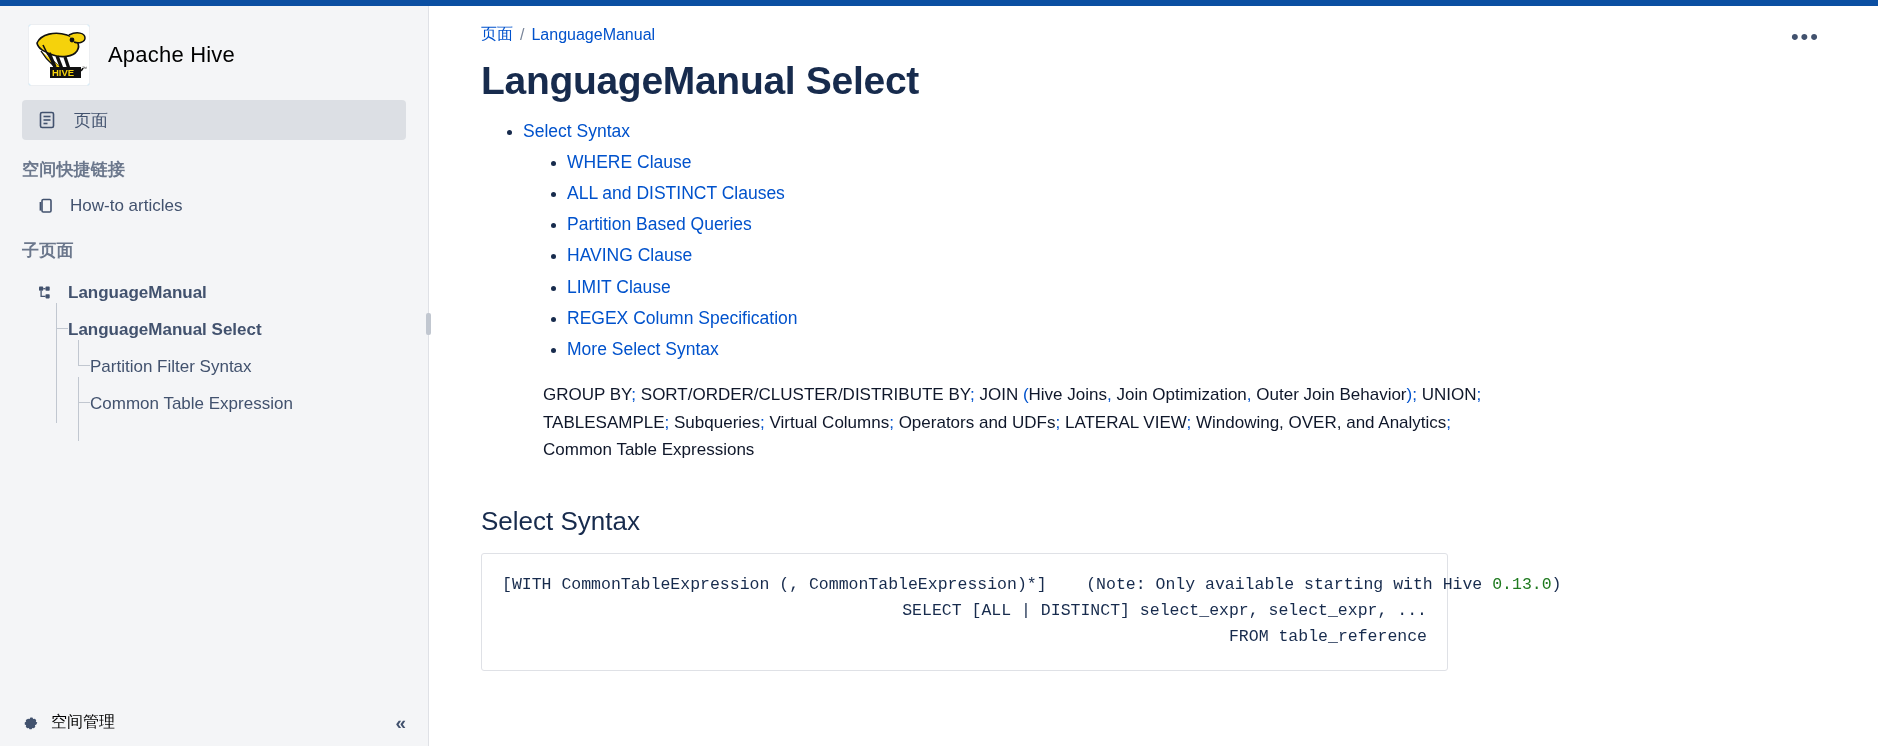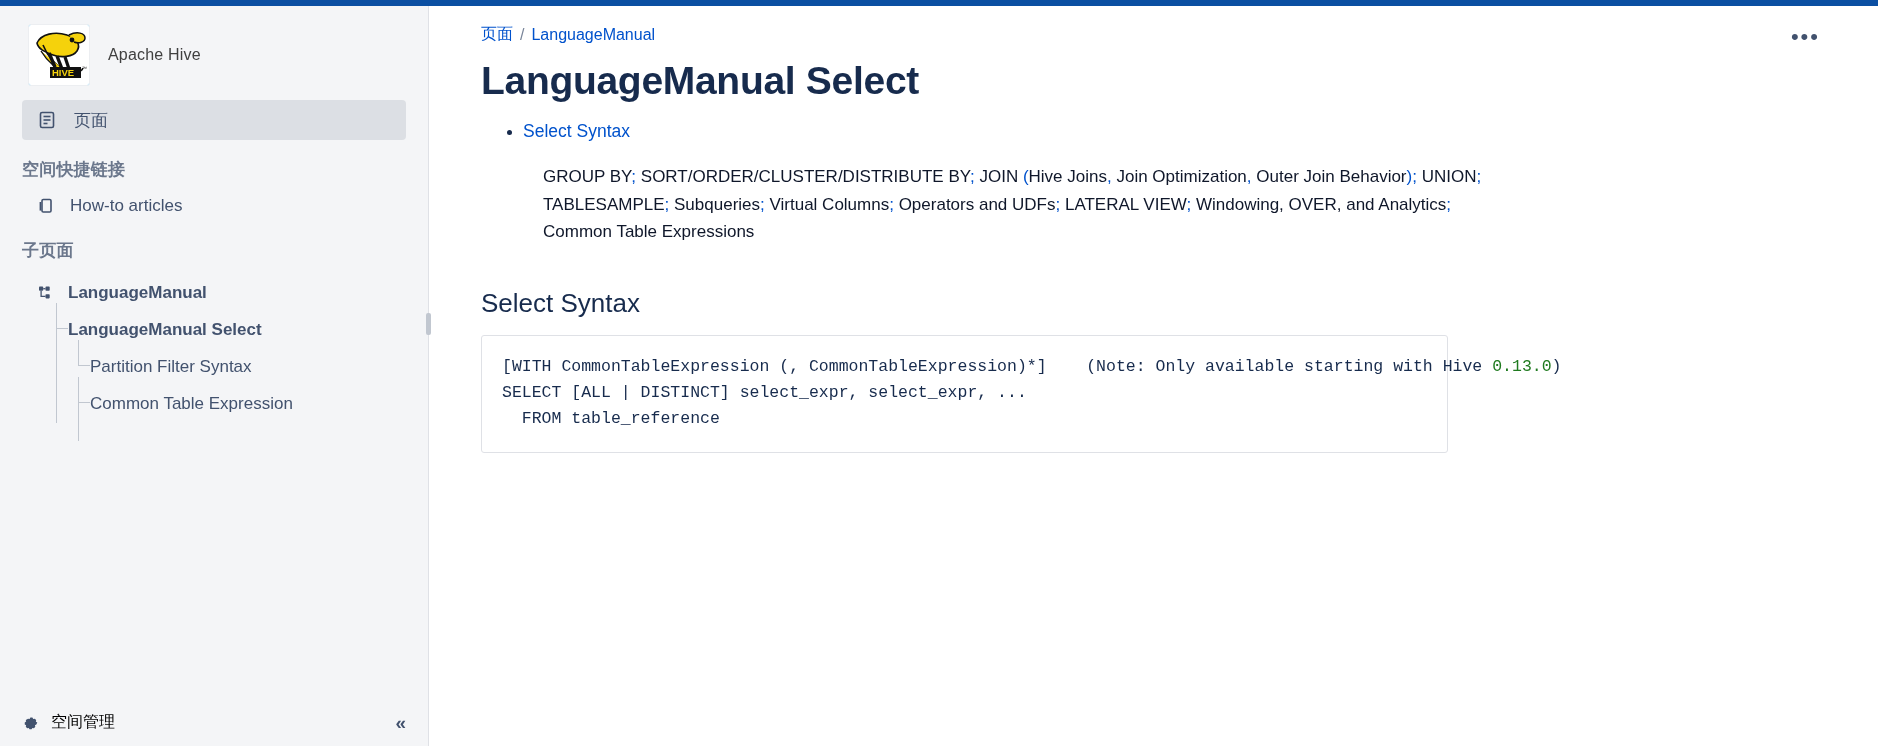--- a/index.html
+++ b/index.html
@@ -44,22 +44,22 @@
     width: 62px; height: 62px;
     background: #7dd3fc;
     border: 1px solid #eceef1;
     border-radius: 3px;
     position: relative;
     overflow: hidden;
     flex: none;
   }
   .hive-logo svg { display:block; }
   .sb-title {
-    font-size: 16px;
-    color: #404040;
+    font-size: 22px;
+    color: #000000;
     margin-left: 18px;
     font-weight: 400;
     letter-spacing: .2px;
   }
   .sb-nav { padding: 0 22px; }
   .sb-item {
     display: flex;
     align-items: center;
     height: 40px;
     border-radius: 4px;
@@ -260,20 +260,21 @@
     padding: 18px 20px 20px 20px;
     margin-right: 370px;
   }
   pre.code {
     margin: 0;
     font-family: "Liberation Mono", "DejaVu Sans Mono", monospace;
     font-size: 16.5px;
     line-height: 1.58;
     color: #172b4d;
     white-space: pre;
+    text-align: right;
   }
   .code .ver { color: #1f7a1f; }
 </style>
 </head>
 <body>
 
 <div id="app">
 
   <div class="top-strip"></div>
 
@@ -389,20 +390,29 @@
       </div>
 
       <div class="more-btn">•••</div>
 
       <h1 class="page-title">LanguageManual Select</h1>
 
 
       <ul class="toc">
         <li>
           <a class="toc-link">Select Syntax</a>
+          <ul>
+            <li><a class="toc-link">WHERE Clause</a></li>
+            <li><a class="toc-link">ALL and DISTINCT Clauses</a></li>
+            <li><a class="toc-link">Partition Based Queries</a></li>
+            <li><a class="toc-link">HAVING Clause</a></li>
+            <li><a class="toc-link">LIMIT Clause</a></li>
+            <li><a class="toc-link">REGEX Column Specification</a></li>
+            <li><a class="toc-link">More Select Syntax</a></li>
+          </ul>
         </li>
       </ul>
 
       <p class="links-para" id="links-para"><a>GROUP BY</a><span class="plain">; </span><a>SORT/ORDER/CLUSTER/DISTRIBUTE BY</a><span class="plain">; </span><a>JOIN</a><span class="plain"> (</span><a>Hive Joins</a><span class="plain">, </span><a>Join Optimization</a><span class="plain">, </span><a>Outer Join Behavior</a><span class="plain">); </span><a>UNION</a><span class="plain">; </span><a>TABLESAMPLE</a><span class="plain">; </span><a>Subqueries</a><span class="plain">; </span><a>Virtual Columns</a><span class="plain">; </span><a>Operators and UDFs</a><span class="plain">; </span><a>LATERAL VIEW</a><span class="plain">; </span><a>Windowing, OVER, and Analytics</a><span class="plain">; </span><a>Common Table Expressions</a></p>
 
       <h2 class="section-heading">Select Syntax</h2>
 
       <div class="codeblock">
         <pre class="code"><span>[WITH CommonTableExpression (, CommonTableExpression)*]    (Note: Only available starting with Hive </span><span class="ver">0.13.0</span><span>)</span>
 <span>SELECT [ALL | DISTINCT] select_expr, select_expr, ...</span>

